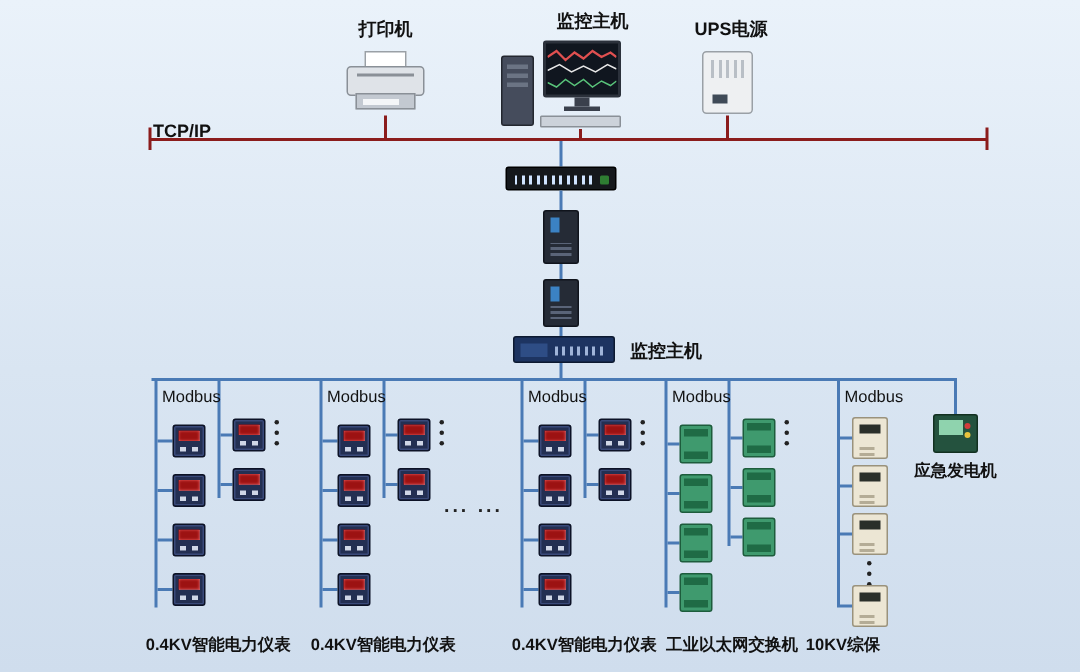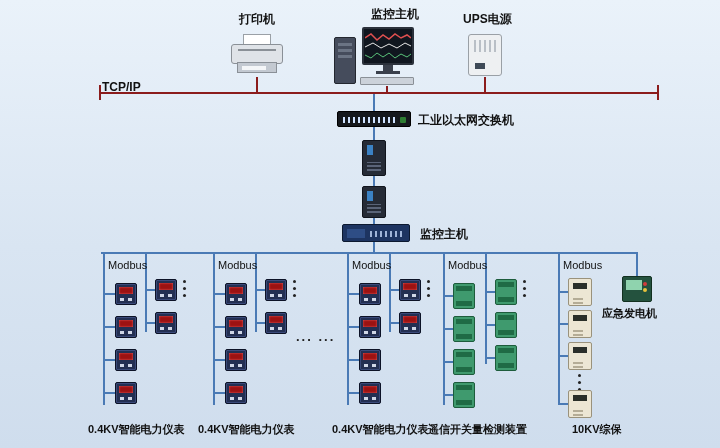--- a/index.html
+++ b/index.html
@@ -6,21 +6,21 @@
   html,body{width:720px;height:448px}
   .canvas{position:relative;width:720px;height:448px;overflow:hidden;
     background:linear-gradient(180deg,#eaf2fa 0%,#d9e5f2 55%,#cfdded 100%);
     font-family:"Liberation Sans",sans-serif;color:#111}
   .line{position:absolute}
   .line.r{background:#8b1c1c}
   .line.b{background:#4a7ab5}
   .lbl{position:absolute;font-size:12px;font-weight:bold;color:#111;white-space:nowrap}
   .lbl.sm{font-size:11px}
   .lbl.n{font-weight:normal}
-  .lbl.c{text-align:left}
+  .lbl.c{text-align:center}
   
   .printer{position:absolute;left:231px;top:34px;width:52px;height:42px}
   .pr-paper{position:absolute;left:12px;top:0;width:28px;height:12px;background:#fff;border:1px solid #9aa0a6}
   .pr-body{position:absolute;left:0;top:10px;width:52px;height:20px;background:#dfe3e8;border:1px solid #8a9097;border-radius:3px}
   .pr-body::before{content:"";position:absolute;left:6px;top:4px;right:6px;height:2px;background:#8a9097}
   .pr-tray{position:absolute;left:6px;top:28px;width:40px;height:11px;background:#c3c9d1;border:1px solid #8a9097}
   .pr-tray::before{content:"";position:absolute;left:4px;top:3px;width:24px;height:4px;background:#f4f6f8}
   .computer{position:absolute;left:334px;top:27px;width:82px;height:62px}
   .pc-tower{position:absolute;left:0;top:10px;width:22px;height:47px;background:#454c5c;border:1px solid #23272f;border-radius:2px}
   .pc-tower::before{content:"";position:absolute;left:3px;top:5px;right:3px;height:3px;background:#6b7484;box-shadow:0 6px 0 #6b7484,0 12px 0 #6b7484}
@@ -91,21 +91,20 @@
   <div class="lbl" style="left:102px;top:80px">TCP/IP</div>
   <div class="line r" style="left:100px;top:92px;width:558px;height:2px"></div>
   <div class="line r" style="left:99px;top:85px;width:2px;height:15px"></div>
   <div class="line r" style="left:657px;top:85px;width:2px;height:15px"></div>
   <div class="line r" style="left:256px;top:77px;width:2px;height:15px"></div>
   <div class="line r" style="left:386px;top:86px;width:2px;height:6px"></div>
   <div class="line r" style="left:484px;top:77px;width:2px;height:15px"></div>
 
   <div class="line b" style="left:373px;top:94px;width:2px;height:17px"></div>
   <div class="switch-icon"></div>
-  <div class="lbl" style="left:418px;top:112px">工业以太网交换机</div>
 
   <div class="line b" style="left:373px;top:127px;width:2px;height:13px"></div>
   <div class="conv" style="left:362px;top:140px;height:36px"></div>
   <div class="line b" style="left:373px;top:176px;width:2px;height:10px"></div>
   <div class="conv" style="left:362px;top:186px;height:32px"></div>
   <div class="line b" style="left:373px;top:218px;width:2px;height:6px"></div>
 
   <div class="server-icon"></div>
   <div class="lbl" style="left:420px;top:226px">监控主机</div>
   <div class="line b" style="left:373px;top:242px;width:2px;height:12px"></div>
@@ -179,32 +178,32 @@
   <div class="iomod" style="left:453px;top:316px"></div>
   <div class="iomod" style="left:453px;top:349px"></div>
   <div class="iomod" style="left:453px;top:382px"></div>
   <div class="line b" style="left:487px;top:291px;width:8px;height:2px"></div>
   <div class="line b" style="left:487px;top:324px;width:8px;height:2px"></div>
   <div class="line b" style="left:487px;top:357px;width:8px;height:2px"></div>
   <div class="iomod" style="left:495px;top:279px"></div>
   <div class="iomod" style="left:495px;top:312px"></div>
   <div class="iomod" style="left:495px;top:345px"></div>
   <div class="vdots" style="left:523px;top:280px"></div>
-  <div class="lbl sm c" style="left:428px;top:422px;width:120px">遥信开关量检测装置</div>
+  <div class="lbl sm c" style="left:428px;top:422px;width:120px">工业以太网交换机</div>
 
   <div class="line b" style="left:558px;top:252px;width:2px;height:153px"></div>
   <div class="lbl sm n" style="left:563px;top:259px">Modbus</div>
   <div class="line b" style="left:560px;top:291px;width:8px;height:2px"></div>
   <div class="line b" style="left:560px;top:323px;width:8px;height:2px"></div>
   <div class="line b" style="left:560px;top:355px;width:8px;height:2px"></div>
   <div class="line b" style="left:560px;top:403px;width:8px;height:2px"></div>
   <div class="relay" style="left:568px;top:278px"></div>
   <div class="relay" style="left:568px;top:310px"></div>
   <div class="relay" style="left:568px;top:342px"></div>
   <div class="vdots" style="left:578px;top:374px"></div>
   <div class="relay" style="left:568px;top:390px"></div>
-  <div class="lbl sm c" style="left:572px;top:422px;width:60px">10KV综保</div>
+  <div class="lbl sm c" style="left:532px;top:422px;width:60px">10KV综保</div>
 
   <div class="line b" style="left:636px;top:252px;width:2px;height:25px"></div>
   <div class="genbox"></div>
   <div class="lbl sm c" style="left:602px;top:306px;width:70px">应急发电机</div>
 
 </div>
 
 </body></html>

